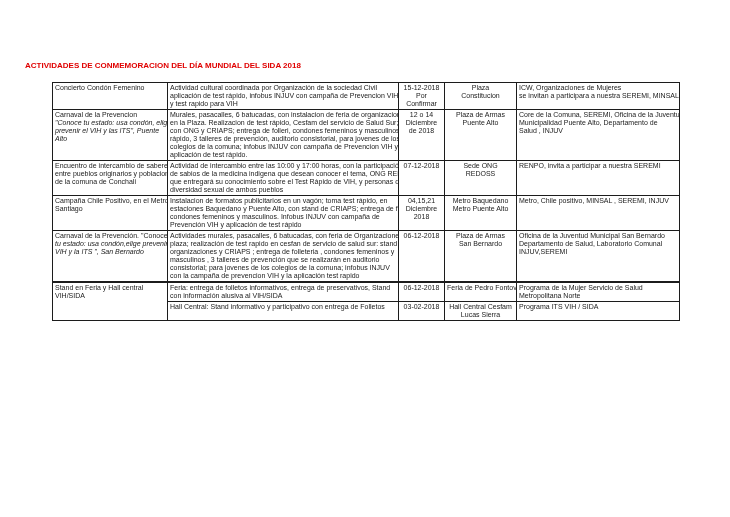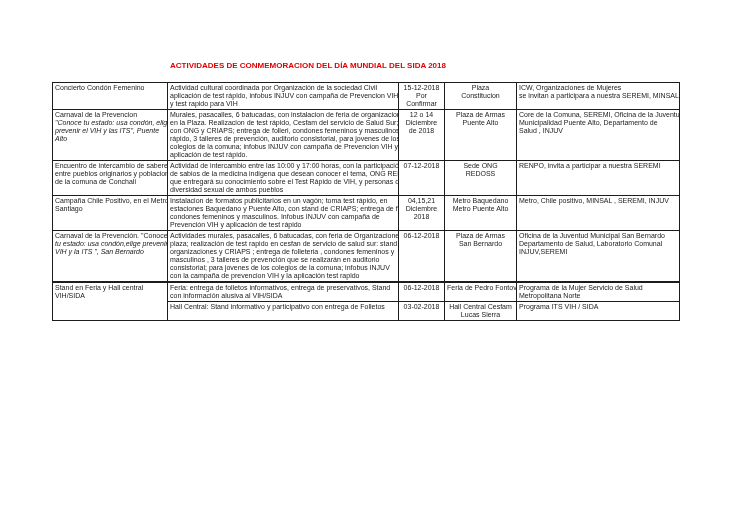--- a/index.html
+++ b/index.html
@@ -6,23 +6,23 @@
   body {
     width: 730px; height: 517px;
     background: #ffffff;
     position: relative;
     font-family: "Liberation Sans", sans-serif;
     color: #1a1a1a;
   }
   .doc-title {
     position: absolute;
     top: 61px; left: 0; width: 616px;
-    text-align: center;
     font-size: 8px;
     font-weight: bold;
+    padding-left: 25px;
   }
   table.activities {
     position: absolute;
     left: 52px; top: 82px;
     width: 627px;
     border-collapse: collapse;
     table-layout: fixed;
     border: 1px solid #1c1c1c;
   }
   table.activities td {

